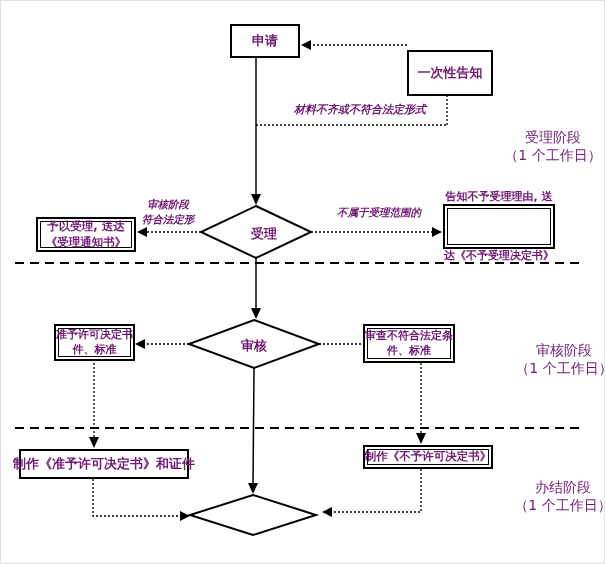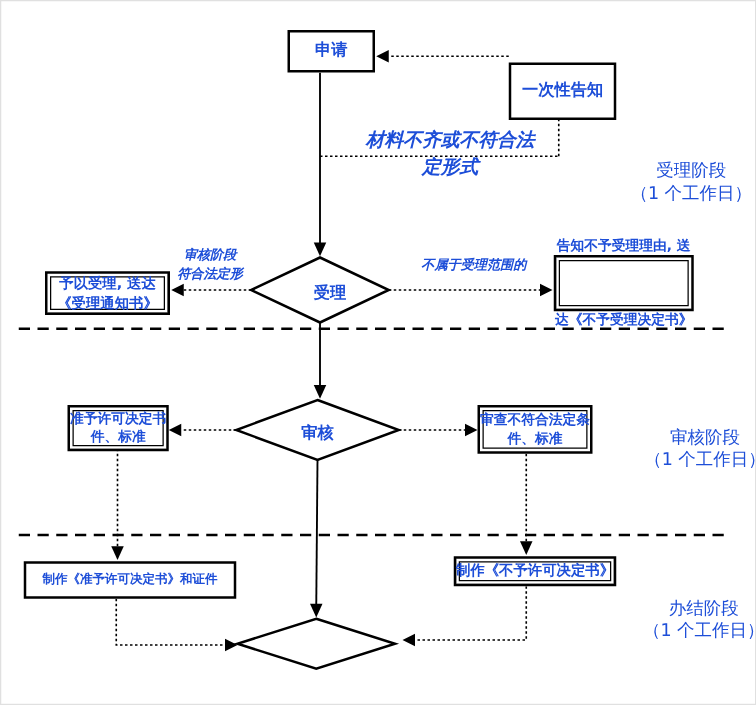--- a/index.html
+++ b/index.html
@@ -1,20 +1,20 @@
 <!DOCTYPE html>
 <html><head>
 <meta charset="utf-8">
 <style>
   html,body { margin:0; padding:0; background:#ffffff; }
   .canvas {
     position:relative; width:605px; height:564px;
     background:#ffffff; overflow:hidden;
     font-family:"DejaVu Sans", sans-serif;
-    color:#1d4ed8;
+    color:#701a75;
     border:1px solid #e0e0e0; box-sizing:border-box;
   }
   .layer { position:absolute; left:0; top:0; }
   .node {
     position:absolute; box-sizing:border-box; background:#fff;
     display:flex; flex-direction:column; align-items:center; justify-content:center;
     text-align:center; font-weight:bold; line-height:1.35; z-index:2;
   }
   .single { border:2px solid #000; }
   .double { border:2px solid #000; box-shadow: inset 0 0 0 2px #fff, inset 0 0 0 3px #000; }
@@ -99,37 +99,37 @@
   <div class="node double" style="left:442px; top:203px; width:112px; height:45px; font-size:11px;gap:44px;">
     <span class="nowrap">告知不予受理理由, 送</span>
     <span class="nowrap">达《不予受理决定书》</span>
   </div>
 
   <div class="node double" style="left:53px; top:323px; width:81px; height:37px; font-size:11px;">
     <span class="nowrap">准予许可决定书</span>
     <span class="nowrap">件、标准</span>
   </div>
 
-  <div class="node double" style="left:381px; top:323px; width:92px; height:39px; font-size:11px;">
+  <div class="node double" style="left:362px; top:323px; width:92px; height:39px; font-size:11px;">
     <span class="nowrap">审查不符合法定条</span>
     <span class="nowrap">件、标准</span>
   </div>
 
-  <div class="node single" style="left:18px; top:448px; width:170px; height:30px; font-size:10px;">
+  <div class="node single" style="left:18px; top:448px; width:170px; height:30px; font-size:13px;">
     <span class="nowrap">制作《准予许可决定书》和证件</span>
   </div>
 
   <div class="node double" style="left:362px; top:444px; width:130px; height:24px; font-size:11.5px;">
     <span class="nowrap">制作《不予许可决定书》</span>
   </div>
 
   <div class="diamond-label" style="left:213px; top:224px; width:100px;">受理</div>
   <div class="diamond-label" style="left:203px; top:336px; width:100px;">审核</div>
 
-  <div class="edge-label" style="left:289px; top:101px; width:140px; font-size:15px;">材料不齐或不符合法定形式</div>
+  <div class="edge-label" style="left:289px; top:101px; width:140px; font-size:11px;">材料不齐或不符合法定形式</div>
 
   <div class="edge-label" style="left:127px; top:196px; width:80px;">
     <div>审核阶段</div>
     <div>符合法定形</div>
   </div>
 
   <div class="edge-label" style="left:330px; top:204px; width:90px;text-align:right;">不属于受理范围的</div>
 
   <div class="stage" style="left:497px; top:127px; width:110px;">
     <div>受理阶段</div>

